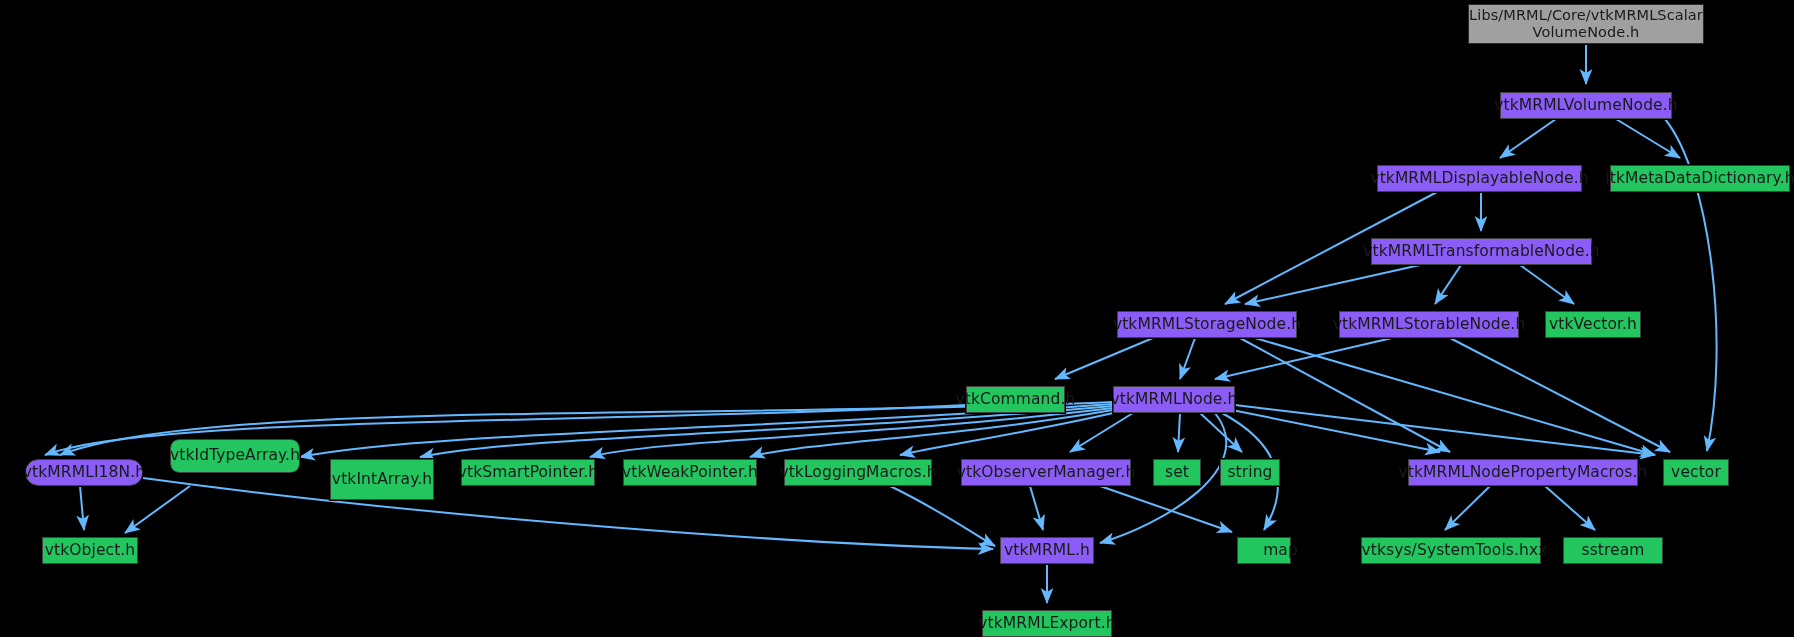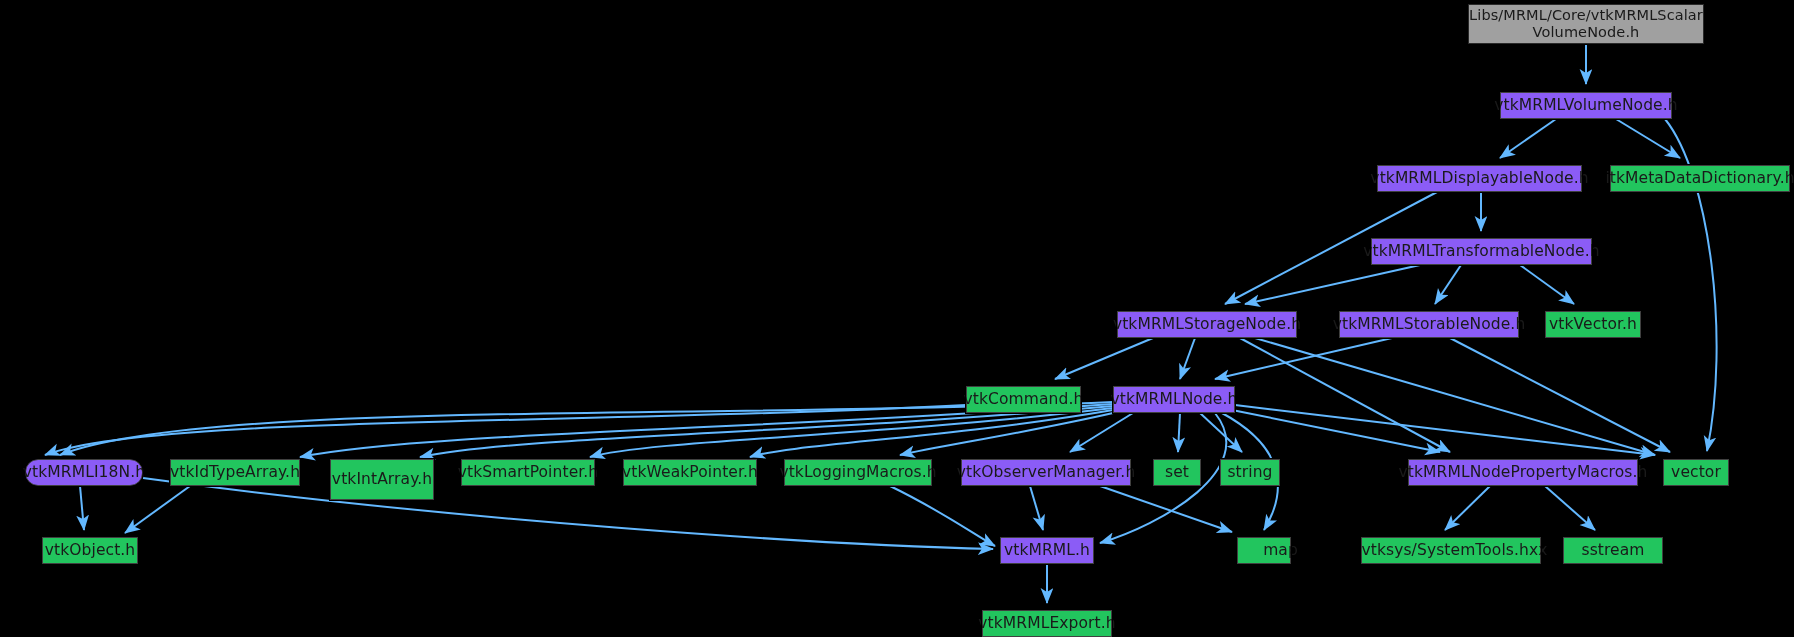--- a/index.html
+++ b/index.html
@@ -99,24 +99,24 @@
   <div id="node-layer">
       <div class="node-box fill-root" style="left: 1468px; top: 4px; width: 236px; height: 40px; font-size: 14.5px;">Libs/MRML/Core/vtkMRMLScalar
 VolumeNode.h</div>
       <div class="node-box fill-white" style="left: 1500px; top: 92px; width: 172px; height: 27px;">vtkMRMLVolumeNode.h</div>
       <div class="node-box fill-white" style="left: 1377px; top: 165px; width: 205px; height: 27px;">vtkMRMLDisplayableNode.h</div>
       <div class="node-box fill-gray" style="left: 1610px; top: 165px; width: 180px; height: 27px;">itkMetaDataDictionary.h</div>
       <div class="node-box fill-white" style="left: 1371px; top: 238px; width: 221px; height: 27px;">vtkMRMLTransformableNode.h</div>
       <div class="node-box fill-white" style="left: 1117px; top: 311px; width: 180px; height: 27px;">vtkMRMLStorageNode.h</div>
       <div class="node-box fill-white" style="left: 1339px; top: 311px; width: 180px; height: 27px;">vtkMRMLStorableNode.h</div>
       <div class="node-box fill-gray" style="left: 1545px; top: 311px; width: 96px; height: 27px;">vtkVector.h</div>
-      <div class="node-box fill-gray" style="left: 966px; top: 386px; width: 115px; height: 27px;">vtkCommand.h</div>
+      <div class="node-box fill-gray" style="left: 966px; top: 386px; width: 99px; height: 27px;">vtkCommand.h</div>
       <div class="node-box fill-white" style="left: 1113px; top: 386px; width: 122px; height: 27px;">vtkMRMLNode.h</div>
       <div class="node-box fill-white" style="left: 25px; top: 459px; width: 118px; height: 27px; border-radius: 13px;">vtkMRMLI18N.h</div>
-      <div class="node-box fill-gray" style="left: 170px; top: 459px; width: 130px; height: 27px;">vtkIdTypeArray.h</div>
+      <div class="node-box fill-gray" style="left: 170px; top: 439px; width: 130px; height: 34px; border-radius: 9px;">vtkIdTypeArray.h</div>
       <div class="node-box fill-gray" style="left: 330px; top: 459px; width: 104px; height: 41px;">vtkIntArray.h</div>
       <div class="node-box fill-gray" style="left: 461px; top: 459px; width: 134px; height: 27px;">vtkSmartPointer.h</div>
       <div class="node-box fill-gray" style="left: 623px; top: 459px; width: 134px; height: 27px;">vtkWeakPointer.h</div>
       <div class="node-box fill-gray" style="left: 784px; top: 459px; width: 148px; height: 27px;">vtkLoggingMacros.h</div>
       <div class="node-box fill-white" style="left: 961px; top: 459px; width: 170px; height: 27px;">vtkObserverManager.h</div>
       <div class="node-box fill-gray" style="left: 1153px; top: 459px; width: 48px; height: 27px;">set</div>
       <div class="node-box fill-gray" style="left: 1220px; top: 459px; width: 60px; height: 27px;">string</div>
       <div class="node-box fill-white" style="left: 1408px; top: 459px; width: 230px; height: 27px;">vtkMRMLNodePropertyMacros.h</div>
       <div class="node-box fill-gray" style="left: 1663px; top: 459px; width: 66px; height: 27px;">vector</div>
       <div class="node-box fill-gray" style="left: 42px; top: 537px; width: 96px; height: 27px;">vtkObject.h</div>

